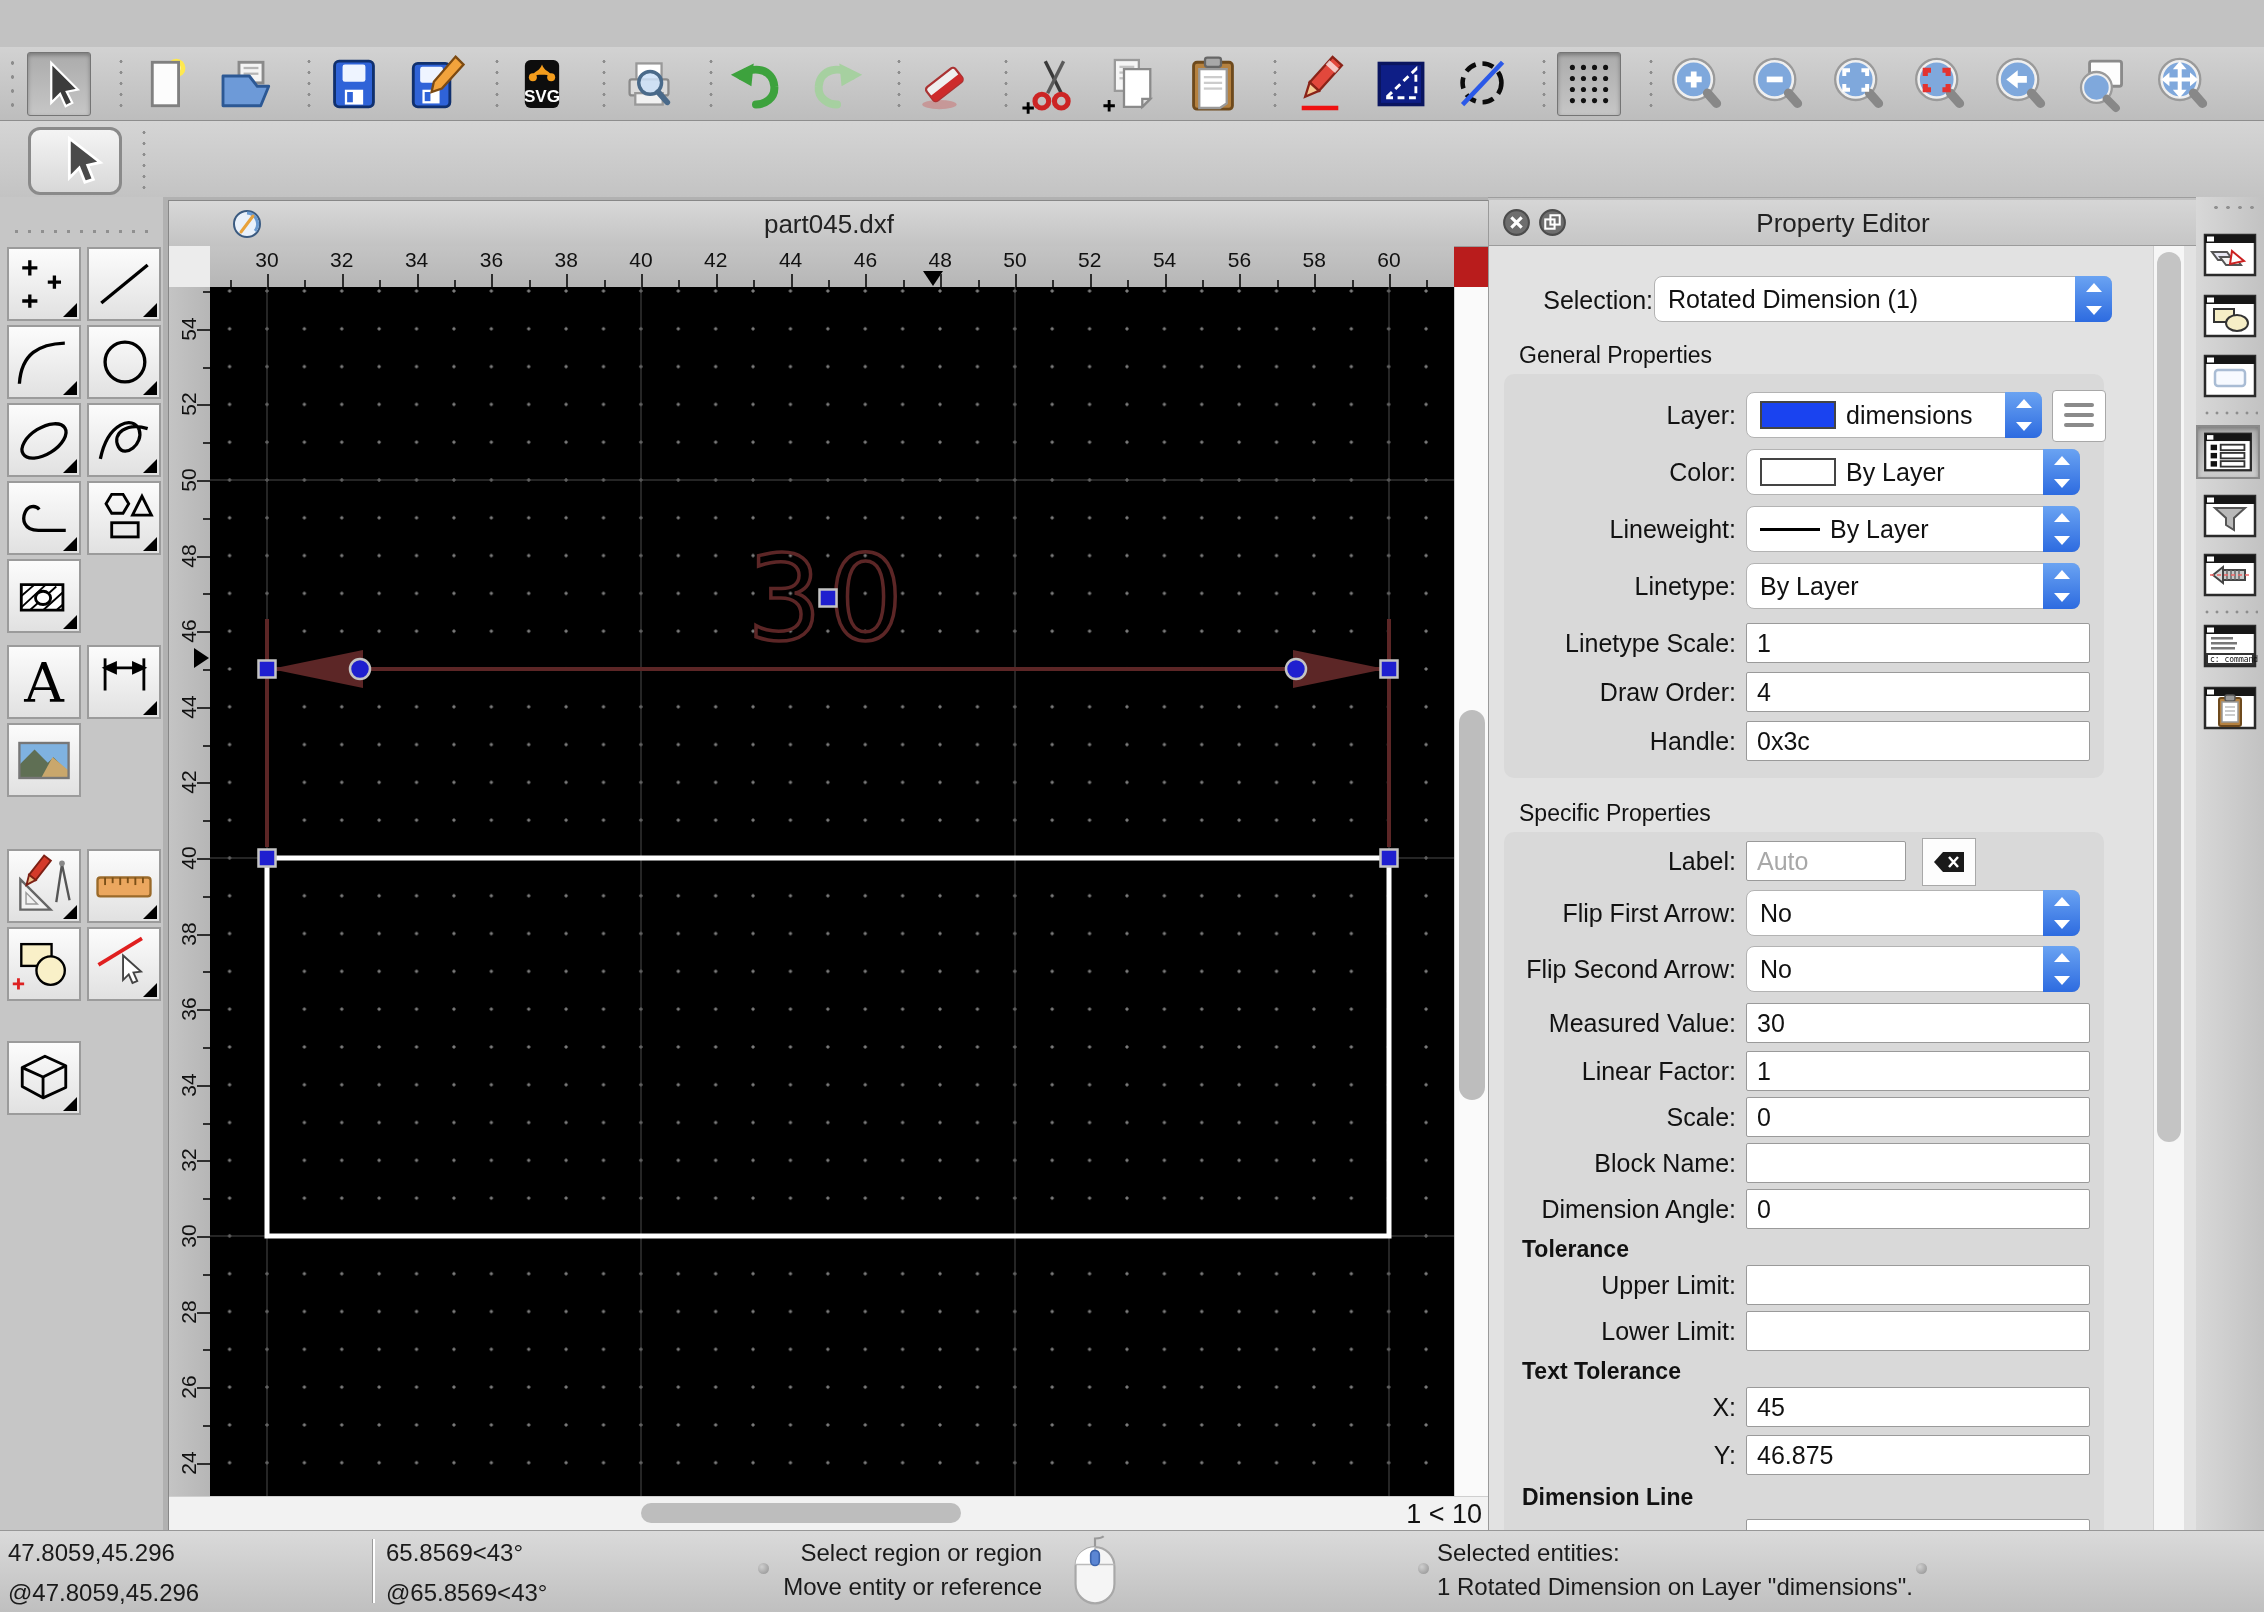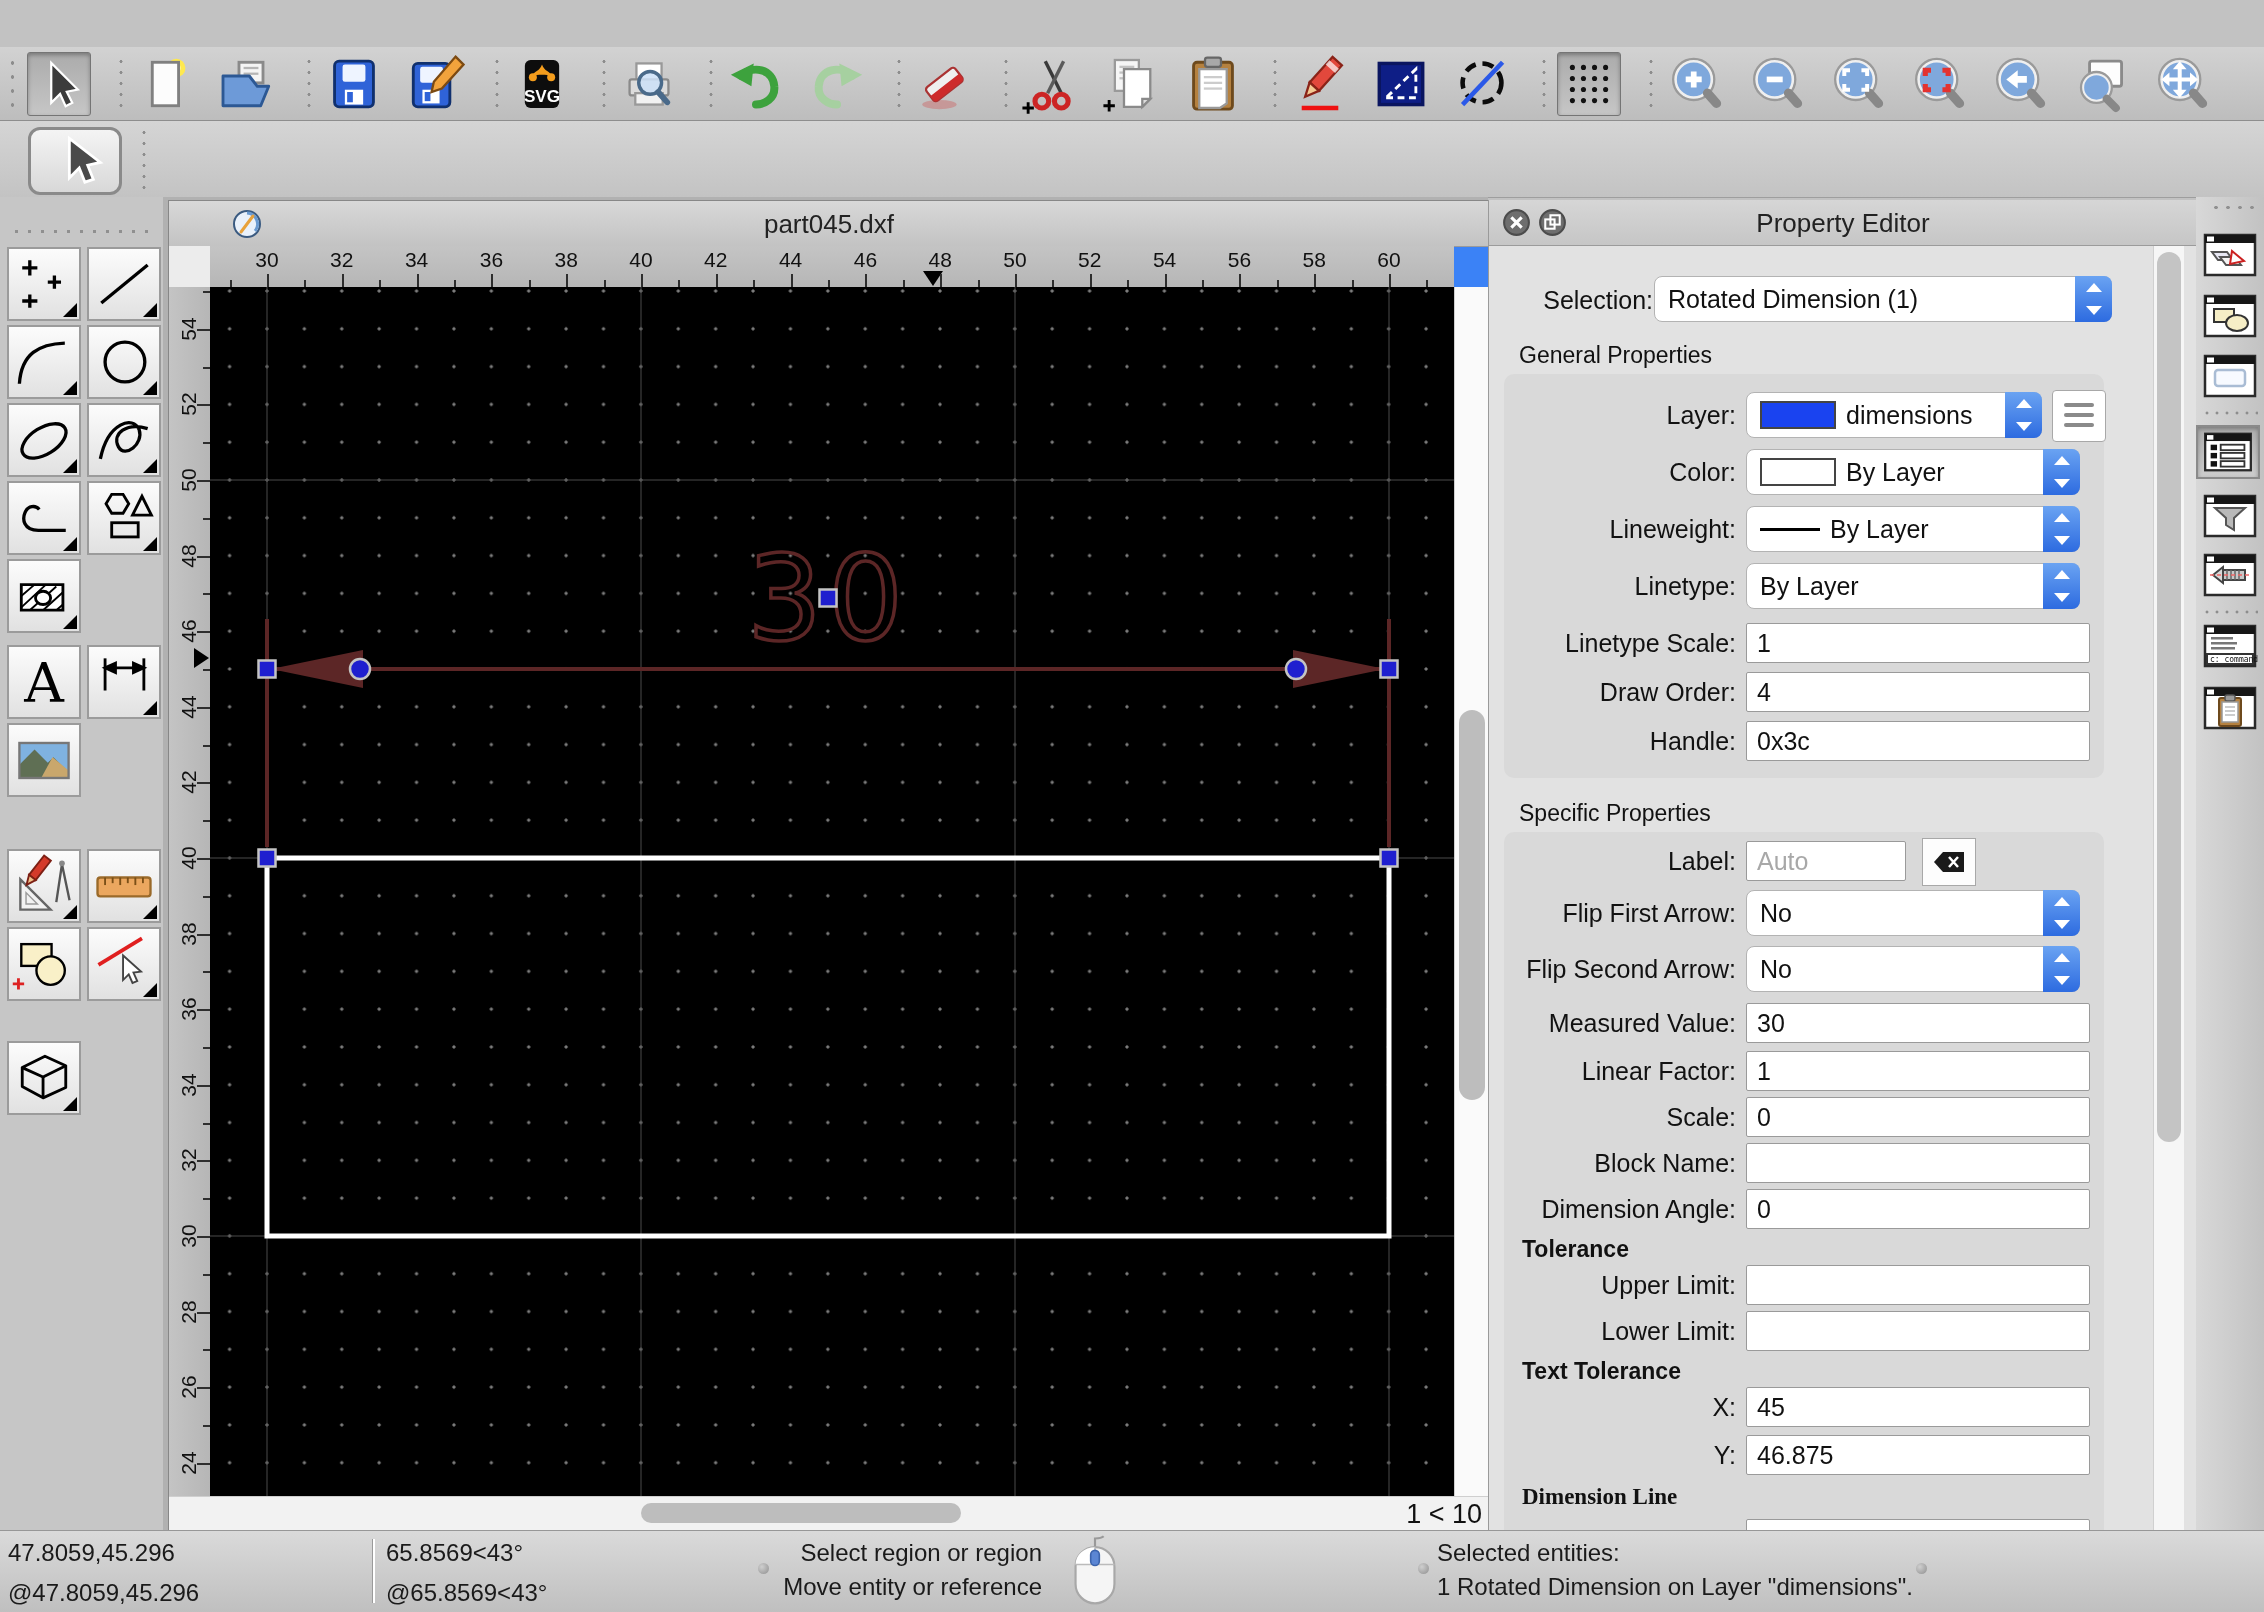--- a/index.html
+++ b/index.html
@@ -28,21 +28,21 @@
   #row2-sep{left:142px;top:6px;width:4px;height:62px;background-image:radial-gradient(circle,#8d8d8d 1.3px,transparent 1.8px);background-size:4px 11px;}
   
   #palette{left:0;top:197px;width:163px;height:1333px;background:#c6c6c6;}
   #palette-handle{left:10px;top:32px;width:140px;height:5px;
      background-image:radial-gradient(circle,#909090 1.5px,transparent 2px);background-size:13px 5px;}
   .pbtn{position:absolute;width:74px;height:74px;box-sizing:border-box;background:linear-gradient(#fcfcfc,#e1e1e1);border:2px solid #9b9b9b;}
   .pbtn svg{width:100%;height:100%;}
   .pbtn.sub::after{content:"";position:absolute;right:2px;bottom:2px;border-style:solid;border-width:0 0 14px 14px;border-color:transparent transparent #000 transparent;}
   
   #mdi-area{left:163px;top:197px;width:1325px;height:1333px;background:#b1b1b1;}
-  #doc-window{left:168px;top:200px;width:1320px;height:1328px;border:1px solid #878787;background:#3b82f6;box-sizing:content-box;}
+  #doc-window{left:168px;top:200px;width:1320px;height:1328px;border:1px solid #878787;background:#b91c1c;box-sizing:content-box;}
   #doc-titlebar{left:0;top:0;width:1320px;height:45px;background:linear-gradient(#d8d8d8,#c3c3c3);border-bottom:1px solid #9a9a9a;}
   #doc-title{left:0;right:0;top:8px;text-align:center;font-size:26px;color:#222;}
   #doc-icon{left:62px;top:7px;width:32px;height:32px;}
   #ruler-h{left:41px;top:45px;width:1244px;height:41px;background:linear-gradient(#c4c4c4,#b6b6b6);border-bottom:1px solid #888;overflow:hidden;}
   #ruler-corner{left:0;top:45px;width:41px;height:41px;background:#ececec;border-bottom:1px solid #888;border-right:1px solid #999;}
   #ruler-v{left:0;top:86px;width:41px;height:1209px;background:linear-gradient(90deg,#c4c4c4,#b6b6b6);border-right:1px solid #888;overflow:hidden;}
   .tick-h{position:absolute;bottom:0;width:2px;background:#2e2e2e;}
   .tick-v{position:absolute;right:0;height:2px;background:#2e2e2e;}
   .rlab-h{position:absolute;top:2px;width:50px;text-align:center;font-size:21px;color:#111;}
   .rlab-v{position:absolute;left:2px;width:36px;height:36px;display:flex;align-items:center;justify-content:center;
@@ -718,21 +718,21 @@
       </div>
       <div class="ghead bold" style="left:18px;top:526px;">Text Tolerance</div>
       <div class="prow" style="top:552px;">
         <span class="plabel">X:</span>
         <input class="pin" style="left: 242px; width: 344px;" value="45">
       </div>
       <div class="prow" style="top:600px;">
         <span class="plabel">Y:</span>
         <input class="pin" style="left: 242px; width: 344px;" value="46.875">
       </div>
-      <div class="ghead bold" style="left:18px;top:652px;font-family:Liberation Serif, serif;">Dimension Line</div>
+      <div class="ghead bold" style="left:18px;top:652px;">Dimension Line</div>
       <div class="prow" style="top:684px;">
         <span class="plabel"></span>
         <input class="pin" style="left: 242px; width: 344px;">
       </div>
     </div>
 
     <div class="abs" id="prop-scroll">
         <div class="thumb"></div>
       </div>
   </div>

